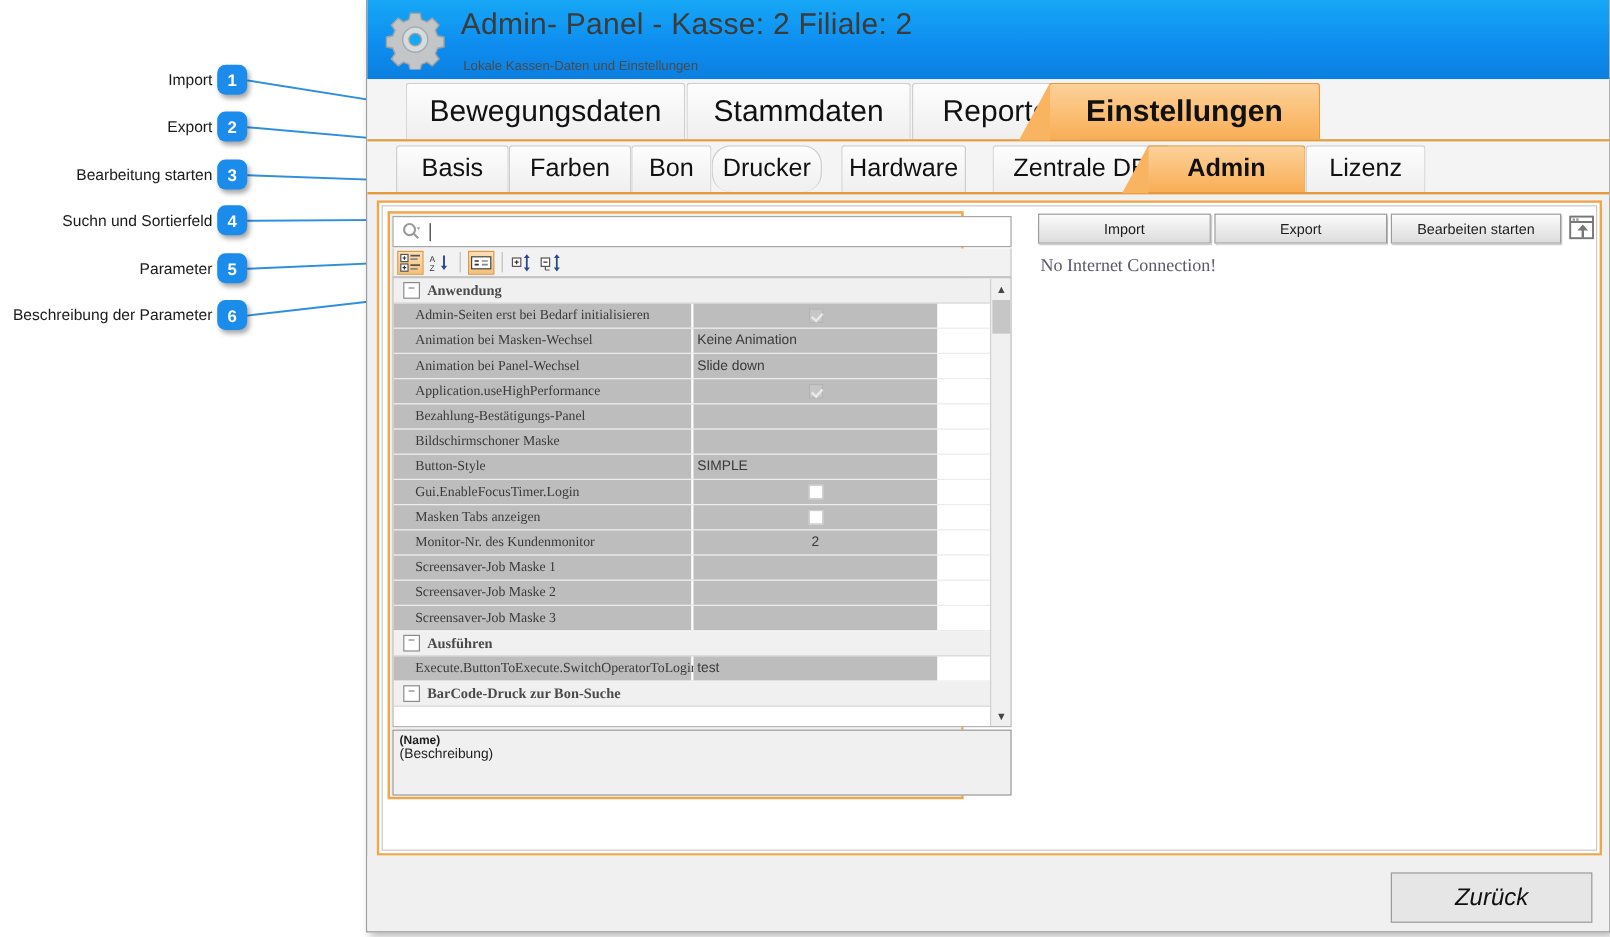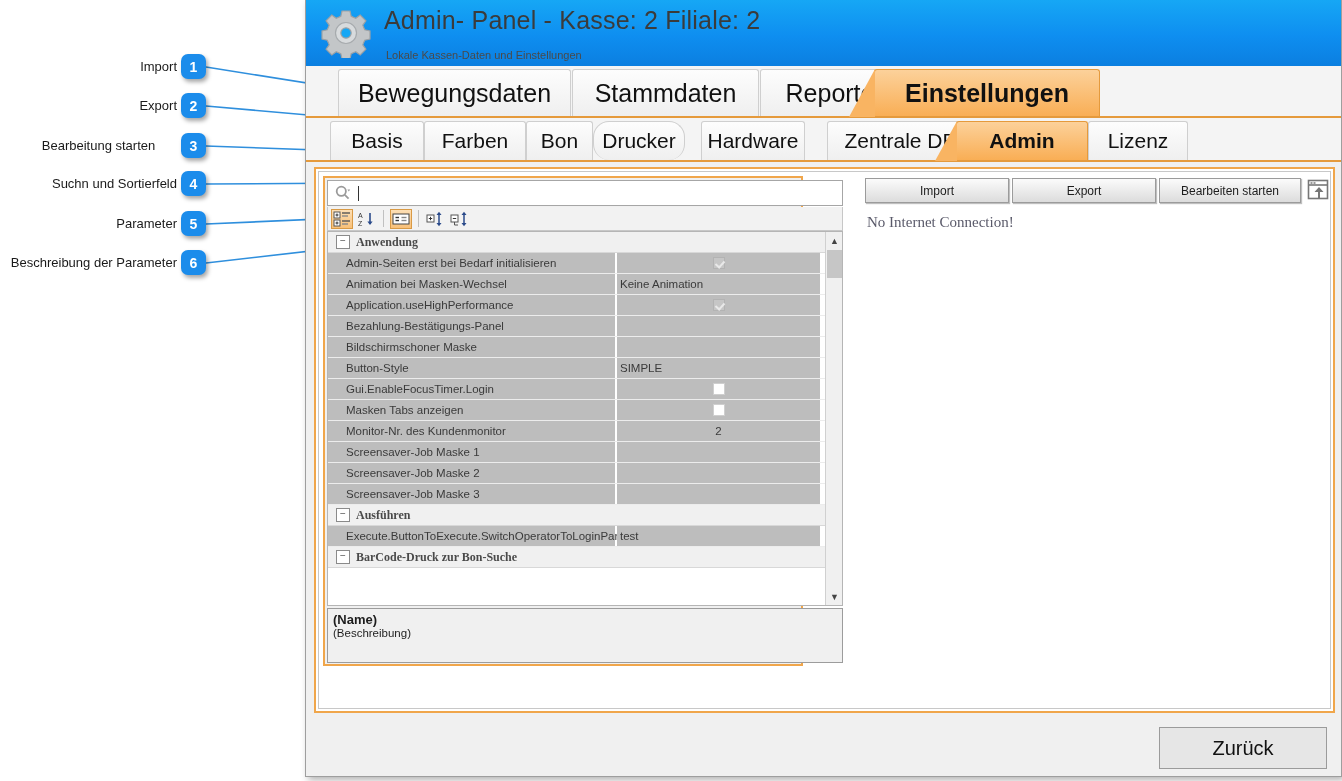--- a/index.html
+++ b/index.html
@@ -202,24 +202,25 @@
   .cat-exp {
     width: 12px; height: 12px; margin-left: 8px; margin-right: 6px;
     border: 1px solid #8a8a8a; color:#555;
     font-size: 10px; line-height: 10px; text-align:center;
     background:#fff; font-family:"Liberation Sans",sans-serif; font-weight:normal;
   }
   .prow {
     height: 20px; display:flex; border-bottom: 1px solid #ececec;
   }
   .pname {
-    width: 289px; background:#bdbdbd; color:#3a3a3a;
+    width: 250px; background:#bdbdbd; color:#3a3a3a;
     font-size: 11.5px; display:flex; align-items:center;
     padding-left: 18px; box-sizing:border-box;
     border-right: 2px solid #ffffff;
+    font-family: Liberation Serif, serif;
   }
   .pval {
     width: 203px; background:#bdbdbd; color:#3a3a3a;
     font-size: 11.5px; display:flex; align-items:center;
     padding-left: 3px; box-sizing:border-box;
   }
   .pval.center { justify-content:center; padding-left:0; }
   .cbox { width:12px; height:12px; background:#ffffff; border:1px solid #cfcfcf; box-sizing:border-box; }
   .cbox.checked {
     background:#c6c6c6; border:1px solid #b3b3b3;
@@ -240,21 +241,21 @@
   .sbtn { width:17px; height:17px; display:flex; align-items:center; justify-content:center; font-size:9px; color:#444; }
   #sbthumb { position:absolute; left:1px; top:18px; width:15px; height:28px; background:#c6c6c6; }
 
   
   #descpane {
     position: absolute; left: 2px; top: 430px;
     width: 516px; height: 55px;
     background:#f0f0f0; border:1px solid #9c9c9c;
     box-sizing:border-box; padding: 3px 5px;
   }
-  .desc-name { font-size: 13px; font-weight: bold; color:#1d1d1d; }
+  .desc-name { font-size: 10px; font-weight: bold; color:#1d1d1d; }
   .desc-text { font-size: 11.5px; color:#1d1d1d; }
 
   
   #rightbuttons { position:absolute; left: 546px; top: 6px; width: 460px; height:26px; }
   .rbtn {
     position:absolute; top:0; height:25px;
     background: linear-gradient(180deg,#fbfbfb 0%, #dcdcdc 100%);
     border: 1px solid #9b9b9b;
     box-sizing:border-box;
     font-size: 12px; color:#1d1d1d;
@@ -262,21 +263,21 @@
     box-shadow: 1px 1px 1px rgba(0,0,0,0.25);
   }
   #popout-icon { position:absolute; left: 441px; top: 0px; width:24px; height:24px; }
   #no-internet {
     position:absolute; left: 548px; top: 42px;
     font-size: 15px; color:#5a5a6a;
     font-family: "Liberation Serif", serif;
   }
 
   
-  #footer { position:absolute; left:0; top:713px; width:1035px; height:62px; background:#f0f0f0; }
+  #footer { position:absolute; left:0; top:713px; width:1035px; height:62px; background:#f0f0f0;font-style:italic; }
   #zurueck {
     position:absolute; left: 853px; top: 14px;
     width: 168px; height: 42px;
     background: #e6e6e6; border:1px solid #9b9b9b;
     box-sizing:border-box;
     font-size: 20px; color:#111;
     display:flex; align-items:center; justify-content:center;
   }
 </style>
 </head>
@@ -292,21 +293,21 @@
     <line x1="206" y1="224" x2="758" y2="200" stroke="#2f8fdd" stroke-width="1.6"></line>
     <line x1="206" y1="263" x2="755" y2="200" stroke="#2f8fdd" stroke-width="1.6"></line>
   </svg>
 
   <div class="callout-label" style="left:40px; top:60px; width:137px;">Import</div>
   <div class="callout-badge" style="left:181px; top:54px;">1</div>
 
   <div class="callout-label" style="left:40px; top:99px; width:137px;">Export</div>
   <div class="callout-badge" style="left:181px; top:93px;">2</div>
 
-  <div class="callout-label" style="left:20px; top:139px; width:157px;text-align:center;">Bearbeitung starten</div>
+  <div class="callout-label" style="left:20px; top:139px; width:157px;">Bearbeitung starten</div>
   <div class="callout-badge" style="left:181px; top:133px;">3</div>
 
   <div class="callout-label" style="left:10px; top:177px; width:167px;">Suchn und Sortierfeld</div>
   <div class="callout-badge" style="left:181px; top:171px;">4</div>
 
   <div class="callout-label" style="left:40px; top:217px; width:137px;">Parameter</div>
   <div class="callout-badge" style="left:181px; top:211px;">5</div>
 
   <div class="callout-label" style="left:0px; top:256px; width:177px;">Beschreibung der Parameter</div>
   <div class="callout-badge" style="left:181px; top:250px;">6</div>
@@ -449,20 +450,24 @@
                   <div class="pname">Admin-Seiten erst bei Bedarf initialisieren</div>
                   <div class="pval center">
                     <span class="cbox checked"></span>
                   </div>
                 </div>
                 <div class="prow">
                   <div class="pname">Animation bei Masken-Wechsel</div>
                   <div class="pval">Keine Animation</div>
                 </div>
                 <div class="prow">
+                  <div class="pname">Animation bei Panel-Wechsel</div>
+                  <div class="pval">Slide down</div>
+                </div>
+                <div class="prow">
                   <div class="pname">Application.useHighPerformance</div>
                   <div class="pval center">
                     <span class="cbox checked"></span>
                   </div>
                 </div>
                 <div class="prow">
                   <div class="pname">Bezahlung-Bestätigungs-Panel</div>
                   <div class="pval"></div>
                 </div>
                 <div class="prow">

